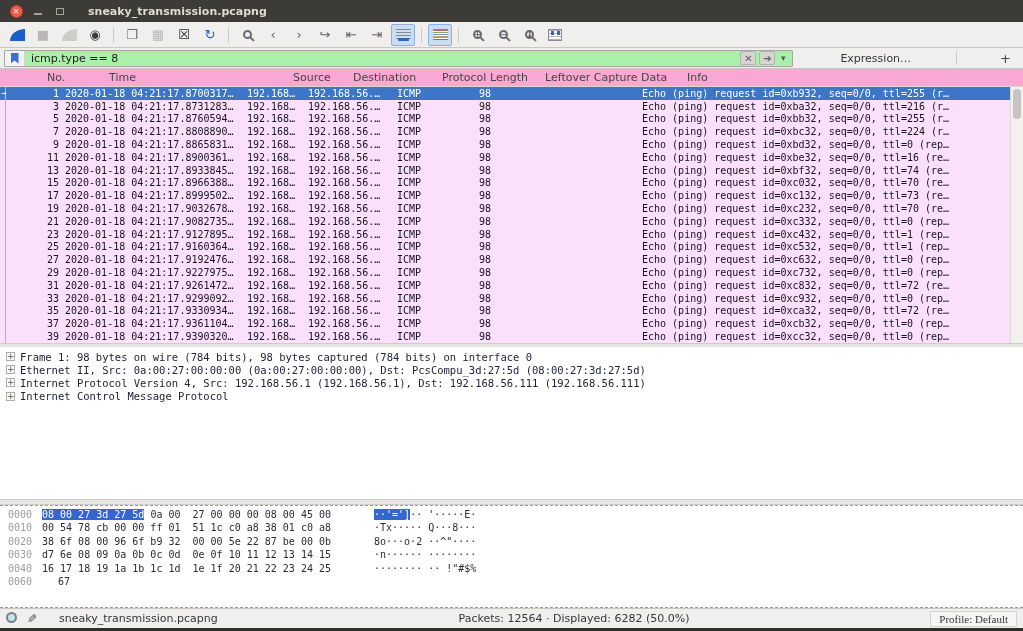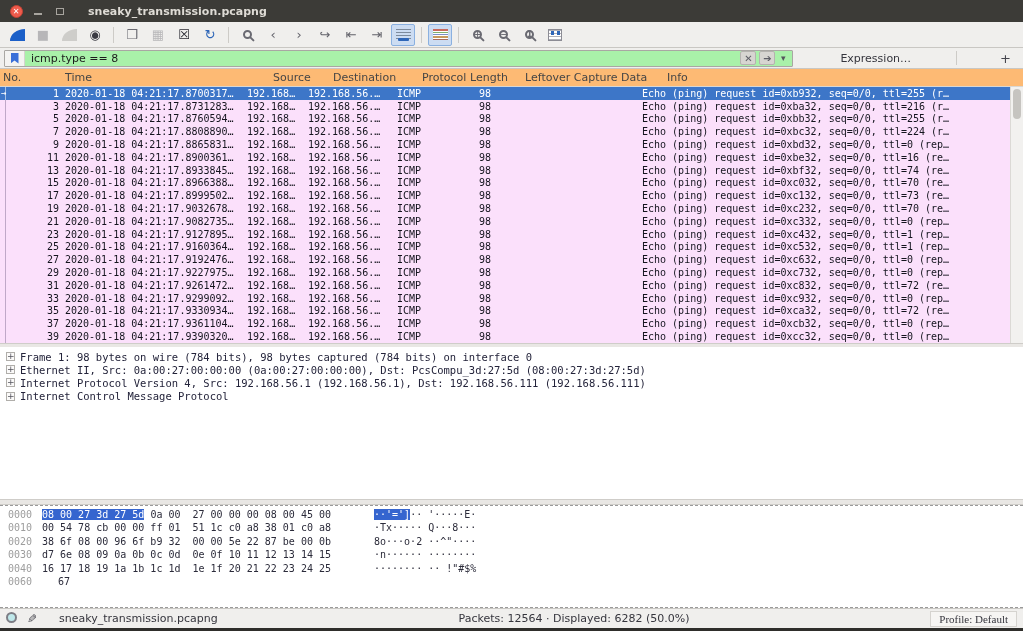--- a/index.html
+++ b/index.html
@@ -67,22 +67,22 @@
             font-size:10px; color:#5d5d65; background:#d7d5d1; border:1px solid #b5b3af;
             border-radius:2px; margin-left:3px; }
   .ff-caret { width:12px; font-size:9px; color:#55555d; text-align:center; margin-left:2px;
               background:none; border:none; }
   .expression-label { font-size:11px; color:#35353d; margin:0 10px 0 12px; }
   .filter-sep { width:1px; height:14px; background:#cdcbc7; }
   .add-filter { font-size:13px; color:#45454d; margin:0 8px; }
 
   
   .packet-list { flex:0 0 auto; display:flex; flex-direction:column; background:#fff; }
-  .pl-head { height:18px; background:#fdba74; border-bottom:1px solid #d9d7d3;
-             display:flex; font-size:11px; color:#454545; align-items:center; }
+  .pl-head { height:18px; background:#f9a8d4; border-bottom:1px solid #d9d7d3;
+             display:flex; font-size:11px; color:#454545; align-items:center;padding-left:44px; }
   .pl-head .hc { padding-left:3px; border-right:1px solid transparent; white-space:nowrap;
                  overflow:hidden; }
   .pl-body { position:relative; height:256px; display:flex; }
   .pl-rows { flex:1; overflow:hidden; }
   .pkt-row { position:relative; height:12.8px; display:flex; align-items:center;
              font-family:"DejaVu Sans Mono","Liberation Mono",monospace; font-size:10px;
              background:#fbe0fb; color:#14141e; white-space:nowrap; }
   .pkt-row.selected { background:#3d76c8; color:#fff; }
   .pkt-row::before { content:""; position:absolute; left:5px; top:0; bottom:0; width:1px;
                      background:#c0a8c8; }
@@ -93,21 +93,21 @@
   .c-no        { width:62px; text-align:right; padding-right:3px; }
   .c-time      { width:184px; padding-left:3px; }
   .c-source    { width:60px; padding-left:1px; }
   .c-destination { width:89px; padding-left:2px; }
   .c-protocol  { width:48px; padding-left:2px; }
   .c-length    { width:55px; text-align:right; padding-right:7px; }
   .c-leftover  { width:142px; padding-left:2px; }
   .c-info      { flex:1 1 auto; padding-left:2px; }
   
   .h-no{width:62px; padding-left:8px; text-align:left;}
-  .h-time{width:184px;} .h-source{width:60px;margin-left:24px;} .h-destination{width:89px;}
+  .h-time{width:184px;} .h-source{width:60px;} .h-destination{width:89px;}
   .h-protocol{width:48px;} .h-length{width:55px;} .h-leftover{width:142px;}
   .h-info{flex:1;}
   .h-spacer{width:13px;}
   .v-scrollbar { width:13px; background:#f2f1ef; border-left:1px solid #dbd9d5;
                  position:relative; }
   .v-thumb { position:absolute; top:2px; left:2px; right:2px; height:30px;
              background:#c6c4c0; border-radius:4px; }
 
   .splitter1 { height:4px; background:#e9e7e4; border-top:1px solid #cfcdc9; flex:0 0 auto; }
   .splitter2 { height:6px; background:#e9e7e4; border-top:1px solid #cfcdc9;

